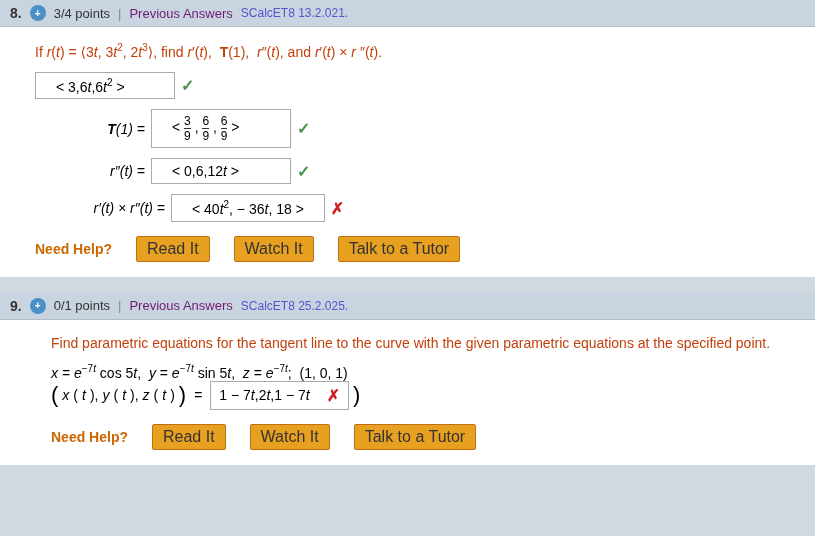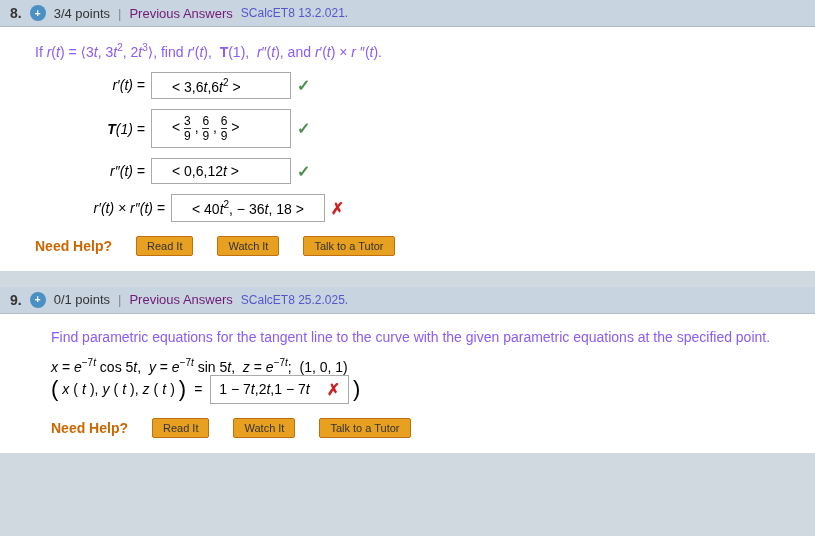--- a/index.html
+++ b/index.html
@@ -61,21 +61,21 @@
       font-size: 12px;
     }
 
     .question-content {
       padding: 15px 25px 15px 35px;
     }
 
     .question-prompt {
       margin-bottom: 12px;
       font-size: 14px;
-      color: #8b5cf6;
+      color: #c2410c;
     }
 
     .math-row {
       display: flex;
       align-items: center;
       margin-bottom: 10px;
       gap: 6px;
     }
 
     .math-label {
@@ -117,21 +117,21 @@
       color: #cc6600;
       font-weight: bold;
       font-size: 14px;
     }
 
     .help-button {
       background: #e8a020;
       border: 1px solid #c07010;
       color: #333;
       padding: 3px 10px;
-      font-size: 11px;
+      font-size: 16px;
       cursor: pointer;
       border-radius: 2px;
     }
     .math { font-style: italic; }
 
     sup { font-size: 10px; vertical-align: super; }
 
     .fraction {
       display: inline-block;
       text-align: center;
@@ -185,21 +185,20 @@
     <span class="prev-answers">Previous Answers</span>
     <span class="source-ref">SCalcET8 13.2.021.</span>
   </div>
 
   <div class="question-content">
     <div class="question-prompt">
       If <span class="math">r</span>(<span class="math">t</span>) = ⟨3<span class="math">t</span>, 3<span class="math">t</span><sup>2</sup>, 2<span class="math">t</span><sup>3</sup>⟩, find <span class="math">r</span>′(<span class="math">t</span>),&nbsp; <strong>T</strong>(1),&nbsp; <span class="math">r</span>″(<span class="math">t</span>), and <span class="math">r</span>′(<span class="math">t</span>) × <span class="math">r</span> ″(<span class="math">t</span>).
     </div>
 
     <div class="math-row">
-      <span class="math-label"><span class="math">r</span>′(<span class="math">t</span>) =</span>
       <span class="answer-box">&lt; 3,6<span class="math">t</span>,6<span class="math">t</span><sup>2</sup> &gt;</span>
       <span class="check-icon">✓</span>
     </div>
 
     <div class="math-row">
       <span class="math-label"><strong>T</strong>(1) =</span>
       <span class="answer-box">
         &lt;
         <span class="fraction"><span class="num">3</span><span class="den">9</span></span>
         ,

